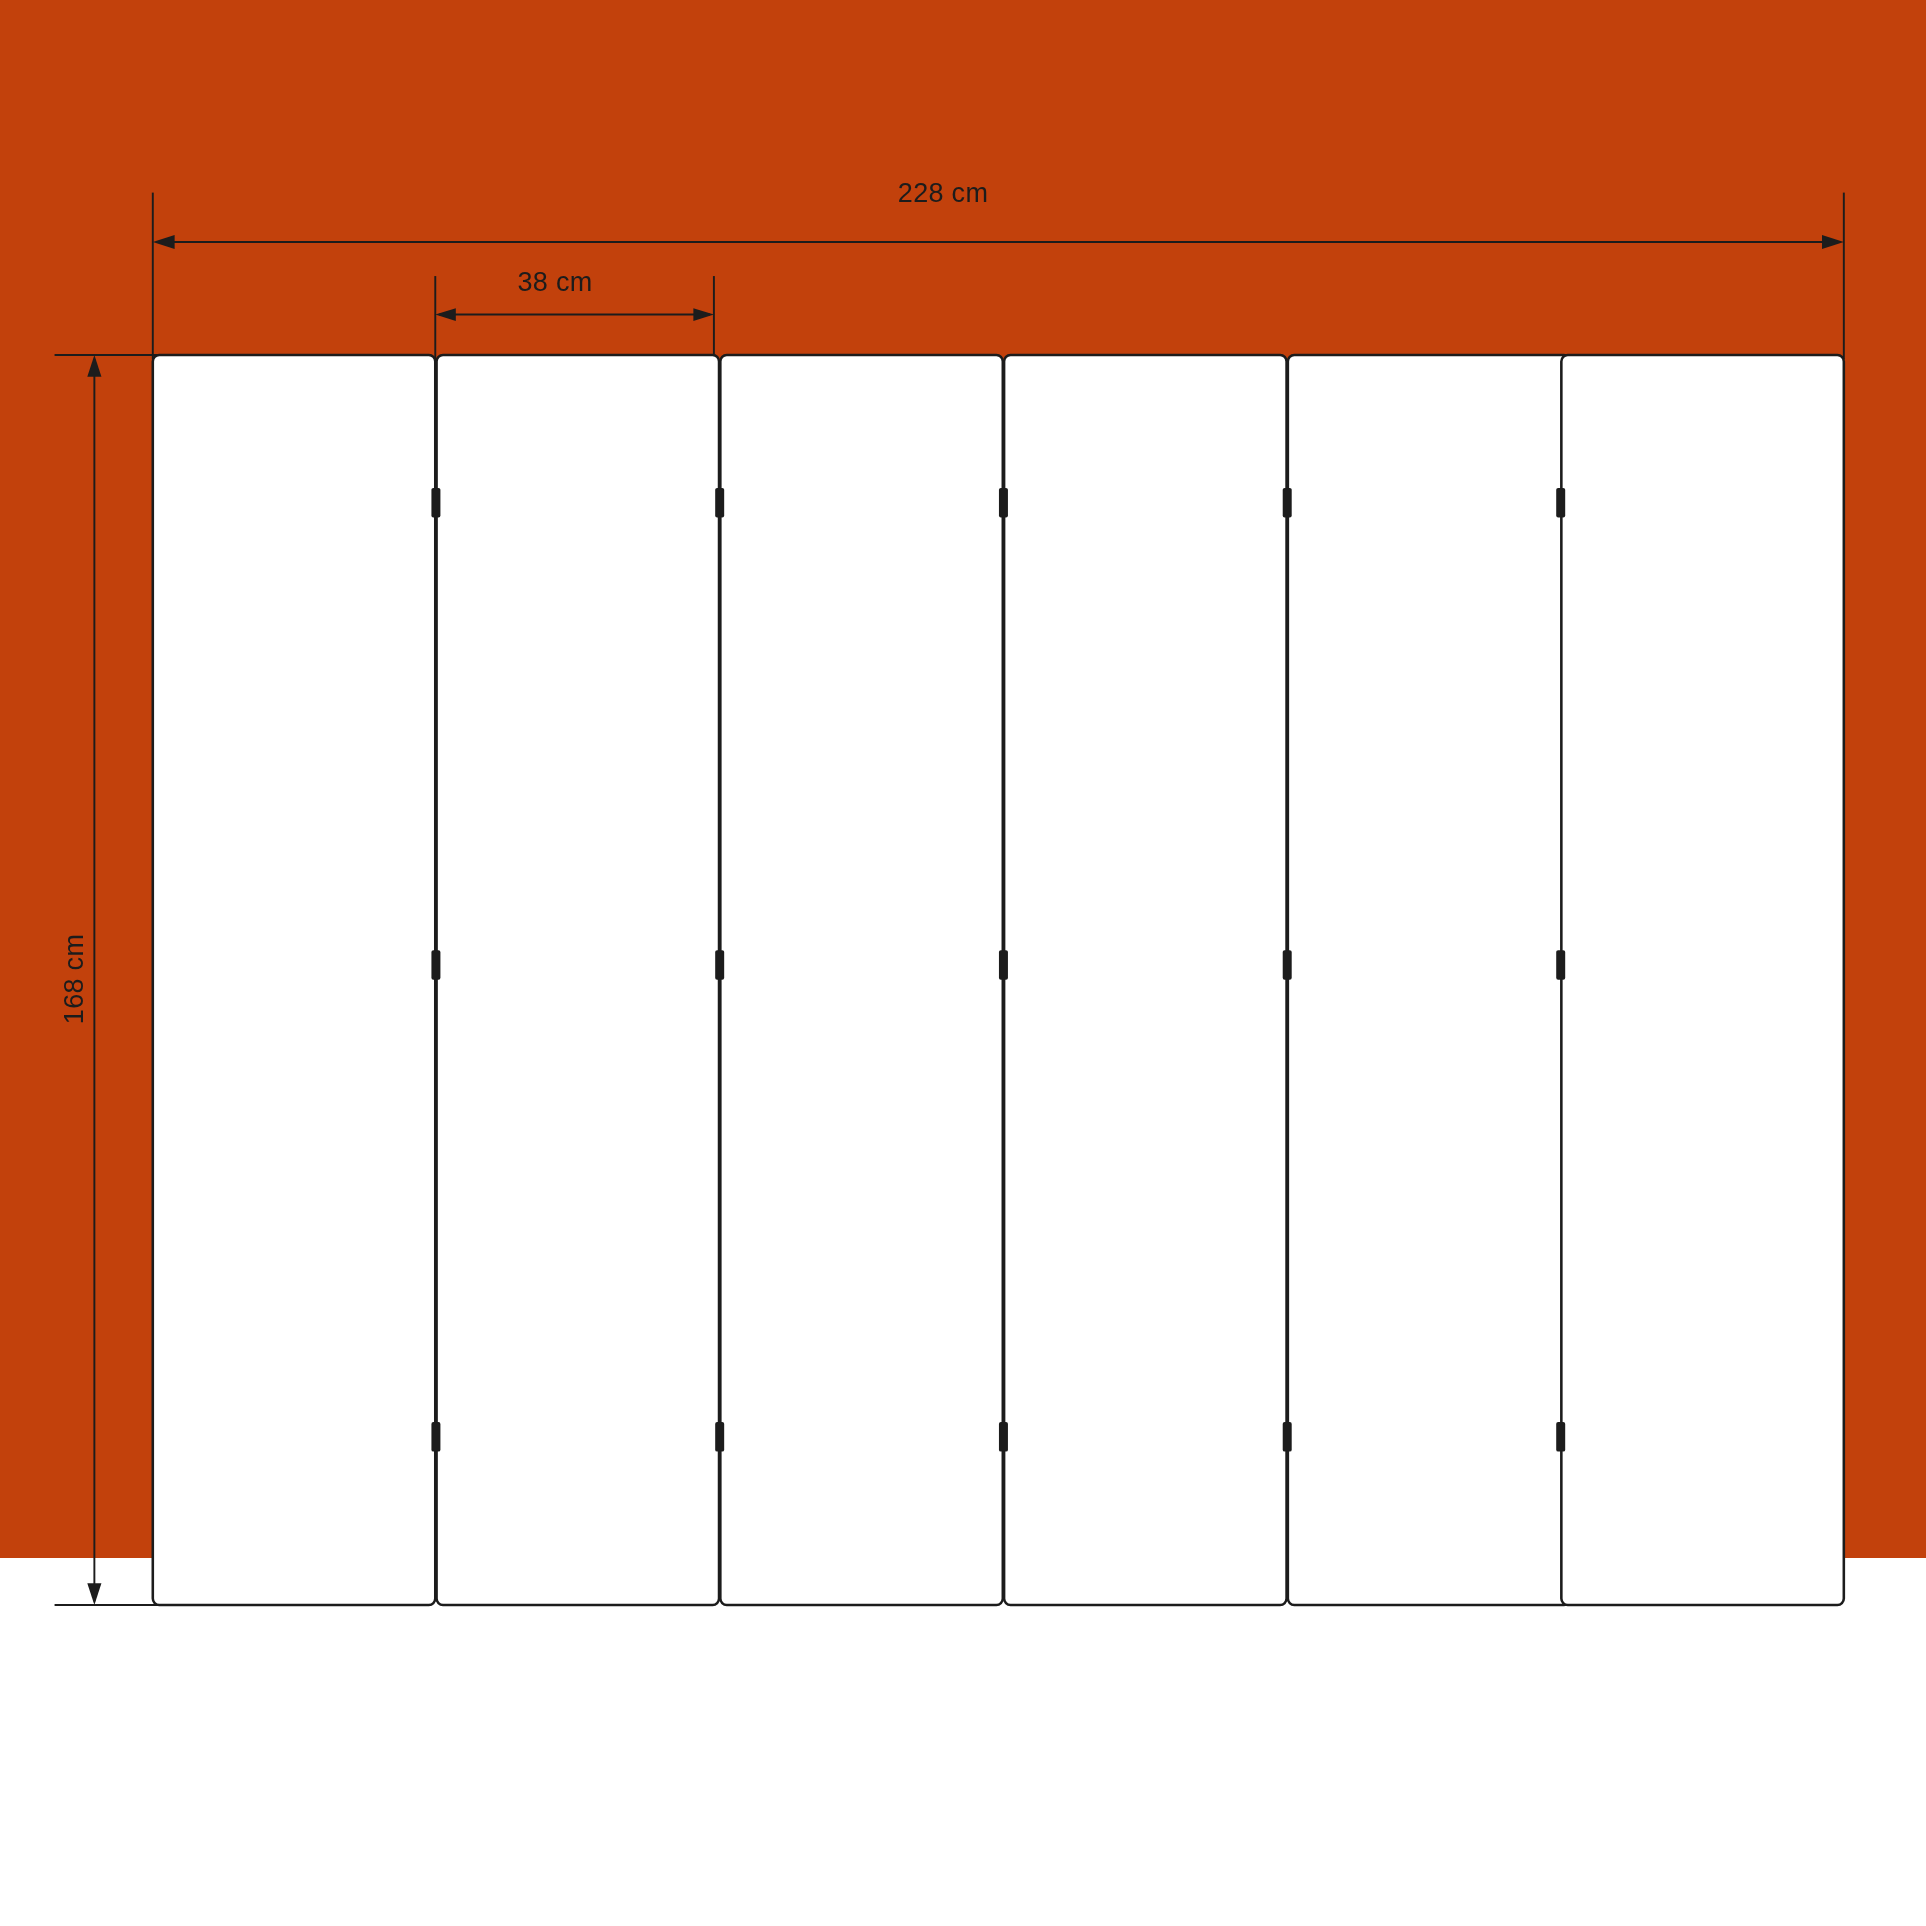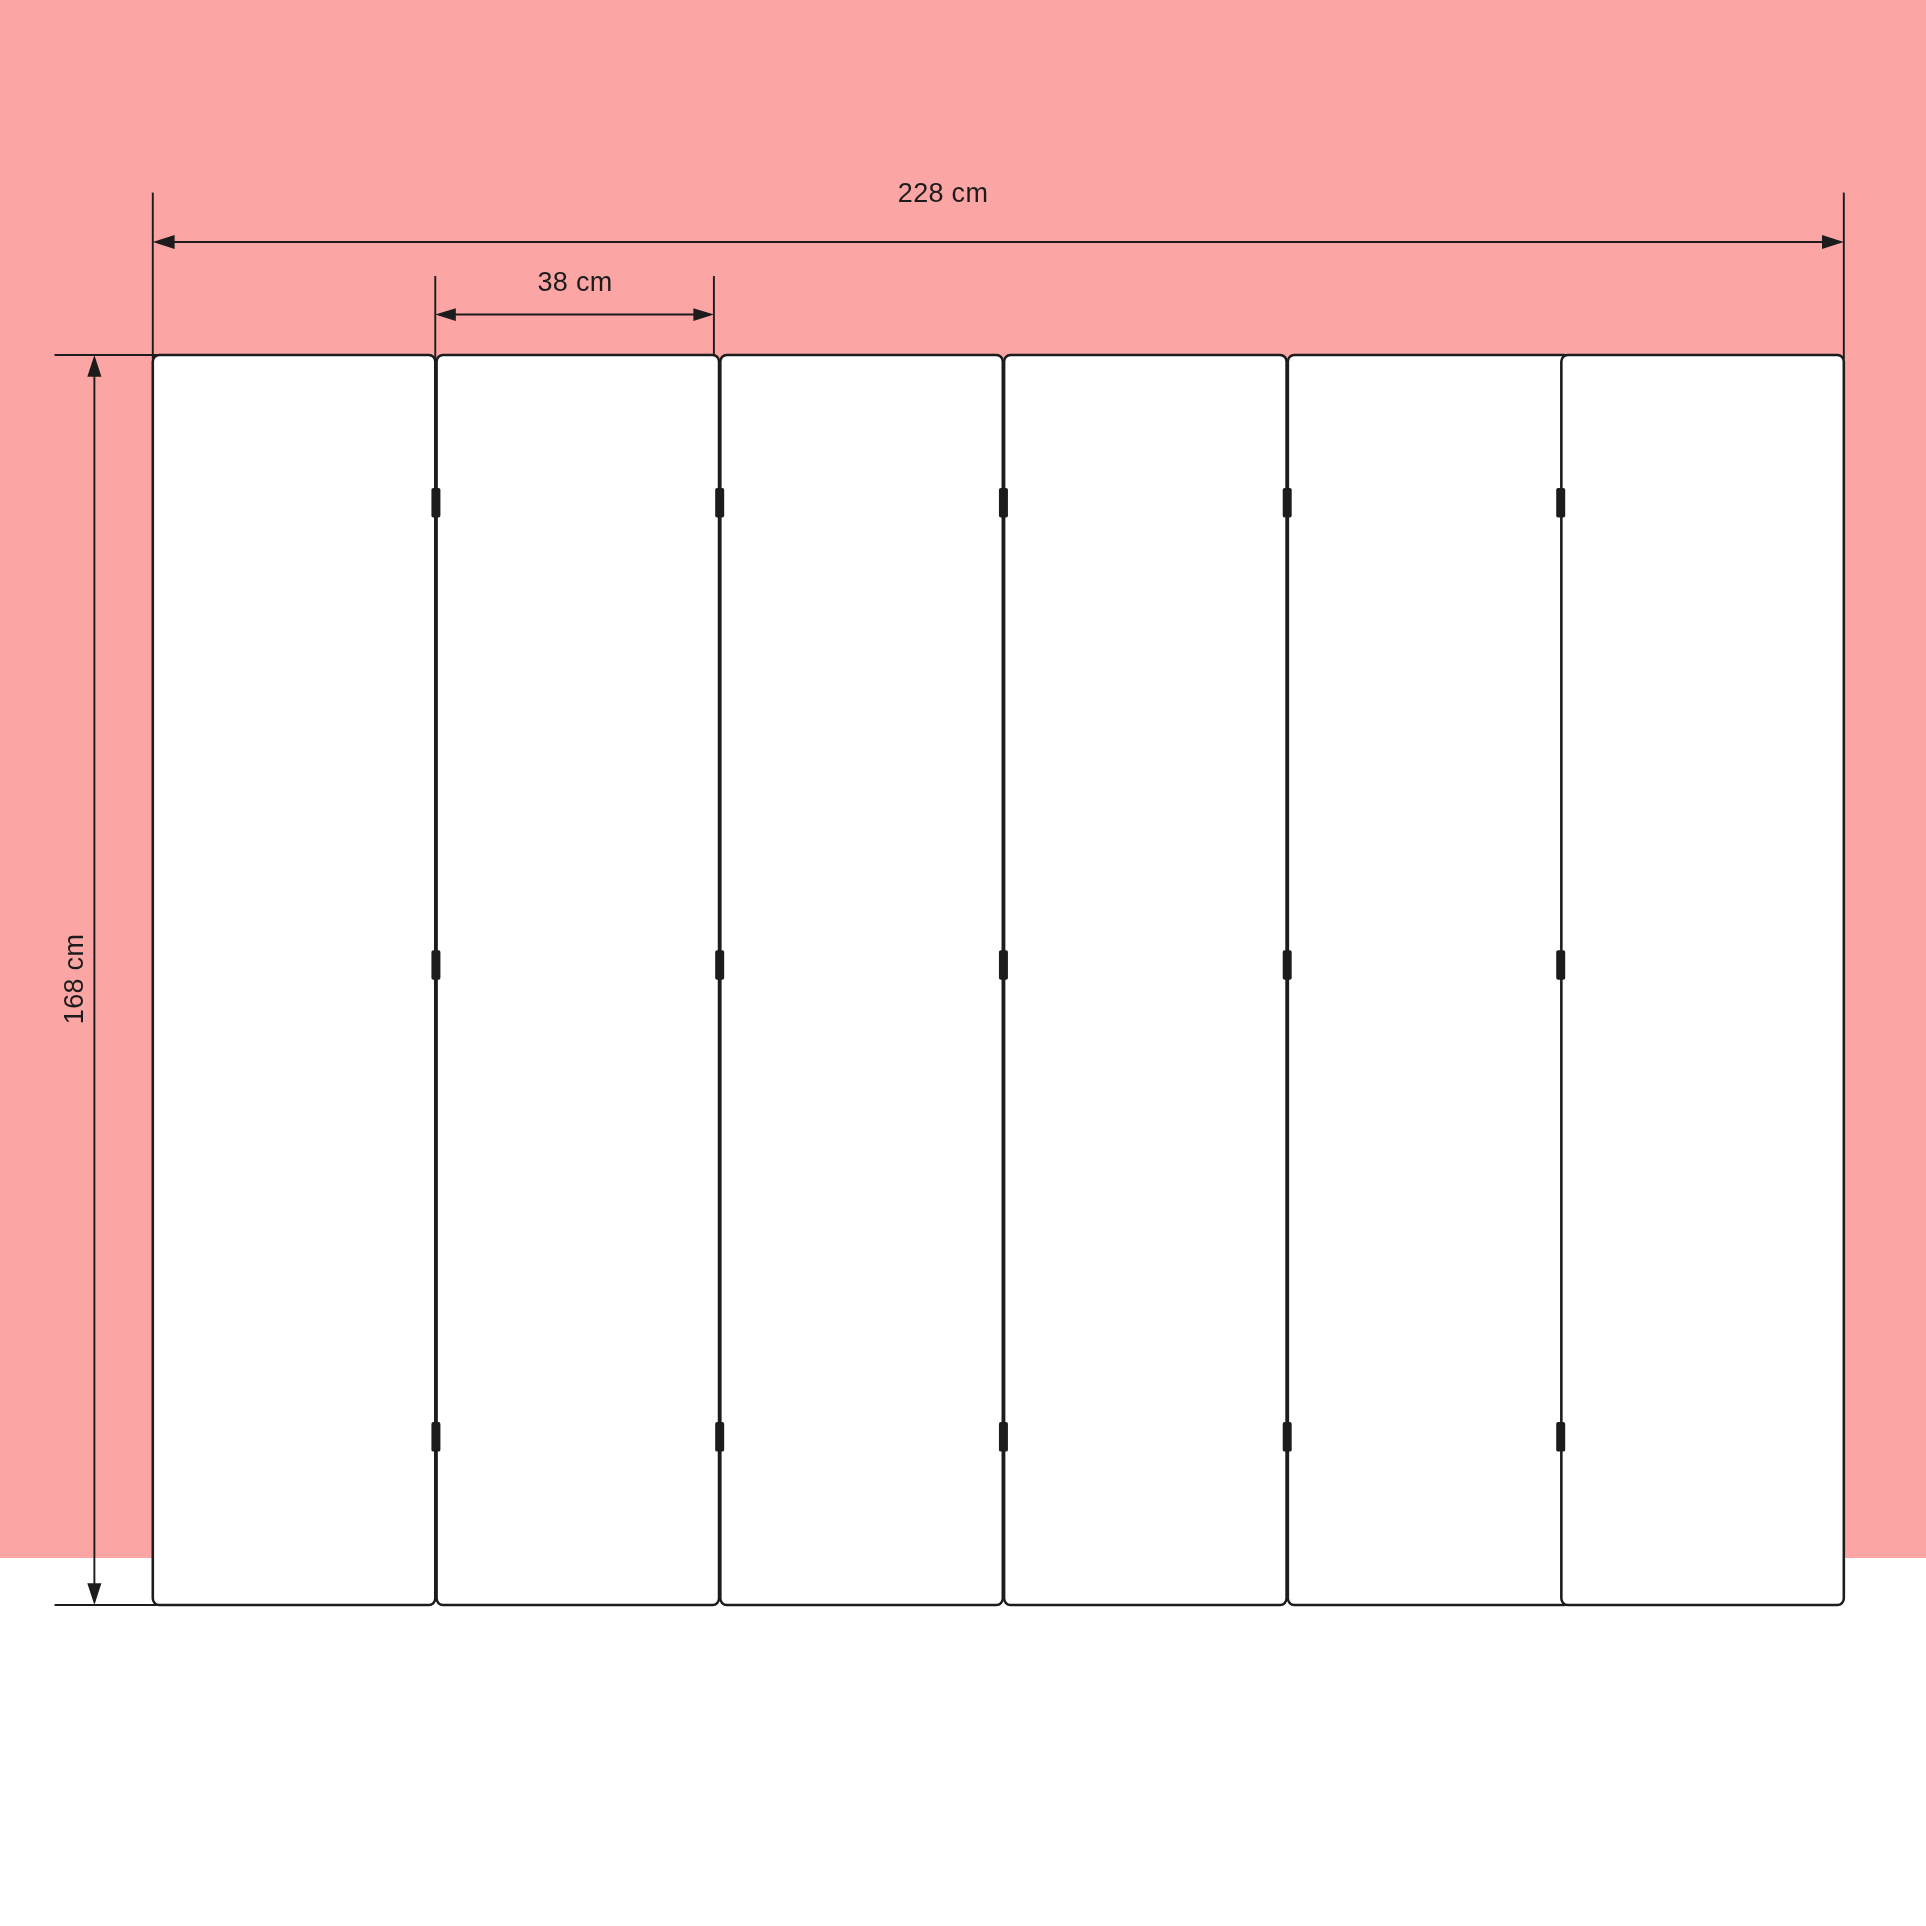--- a/index.html
+++ b/index.html
@@ -10,21 +10,21 @@
   body {
     width: 1926px;
     height: 1926px;
     font-family: "Liberation Sans", sans-serif;
     overflow: hidden;
   }
   #diagram-root {
     position: relative;
     width: 1926px;
     height: 1558px;
-    background: #fca5a5;
+    background: #c2410c;
   }
   svg#drawing {
     position: absolute;
     top: 0;
     left: 0;
     width: 1926px;
     height: 1926px;
     display: block;
   }
   .dim-label {
@@ -34,21 +34,21 @@
     color: #1c1c1c;
     letter-spacing: 0.3px;
     white-space: nowrap;
   }
   #label-width {
     left: 943px;
     top: 193px;
     transform: translate(-50%, -50%);
   }
   #label-panel {
-    left: 575px;
+    left: 555px;
     top: 282px;
     transform: translate(-50%, -50%);
   }
   #label-height {
     left: 74px;
     top: 979px;
     transform: translate(-50%, -50%) rotate(-90deg);
   }
 </style>
 </head>

